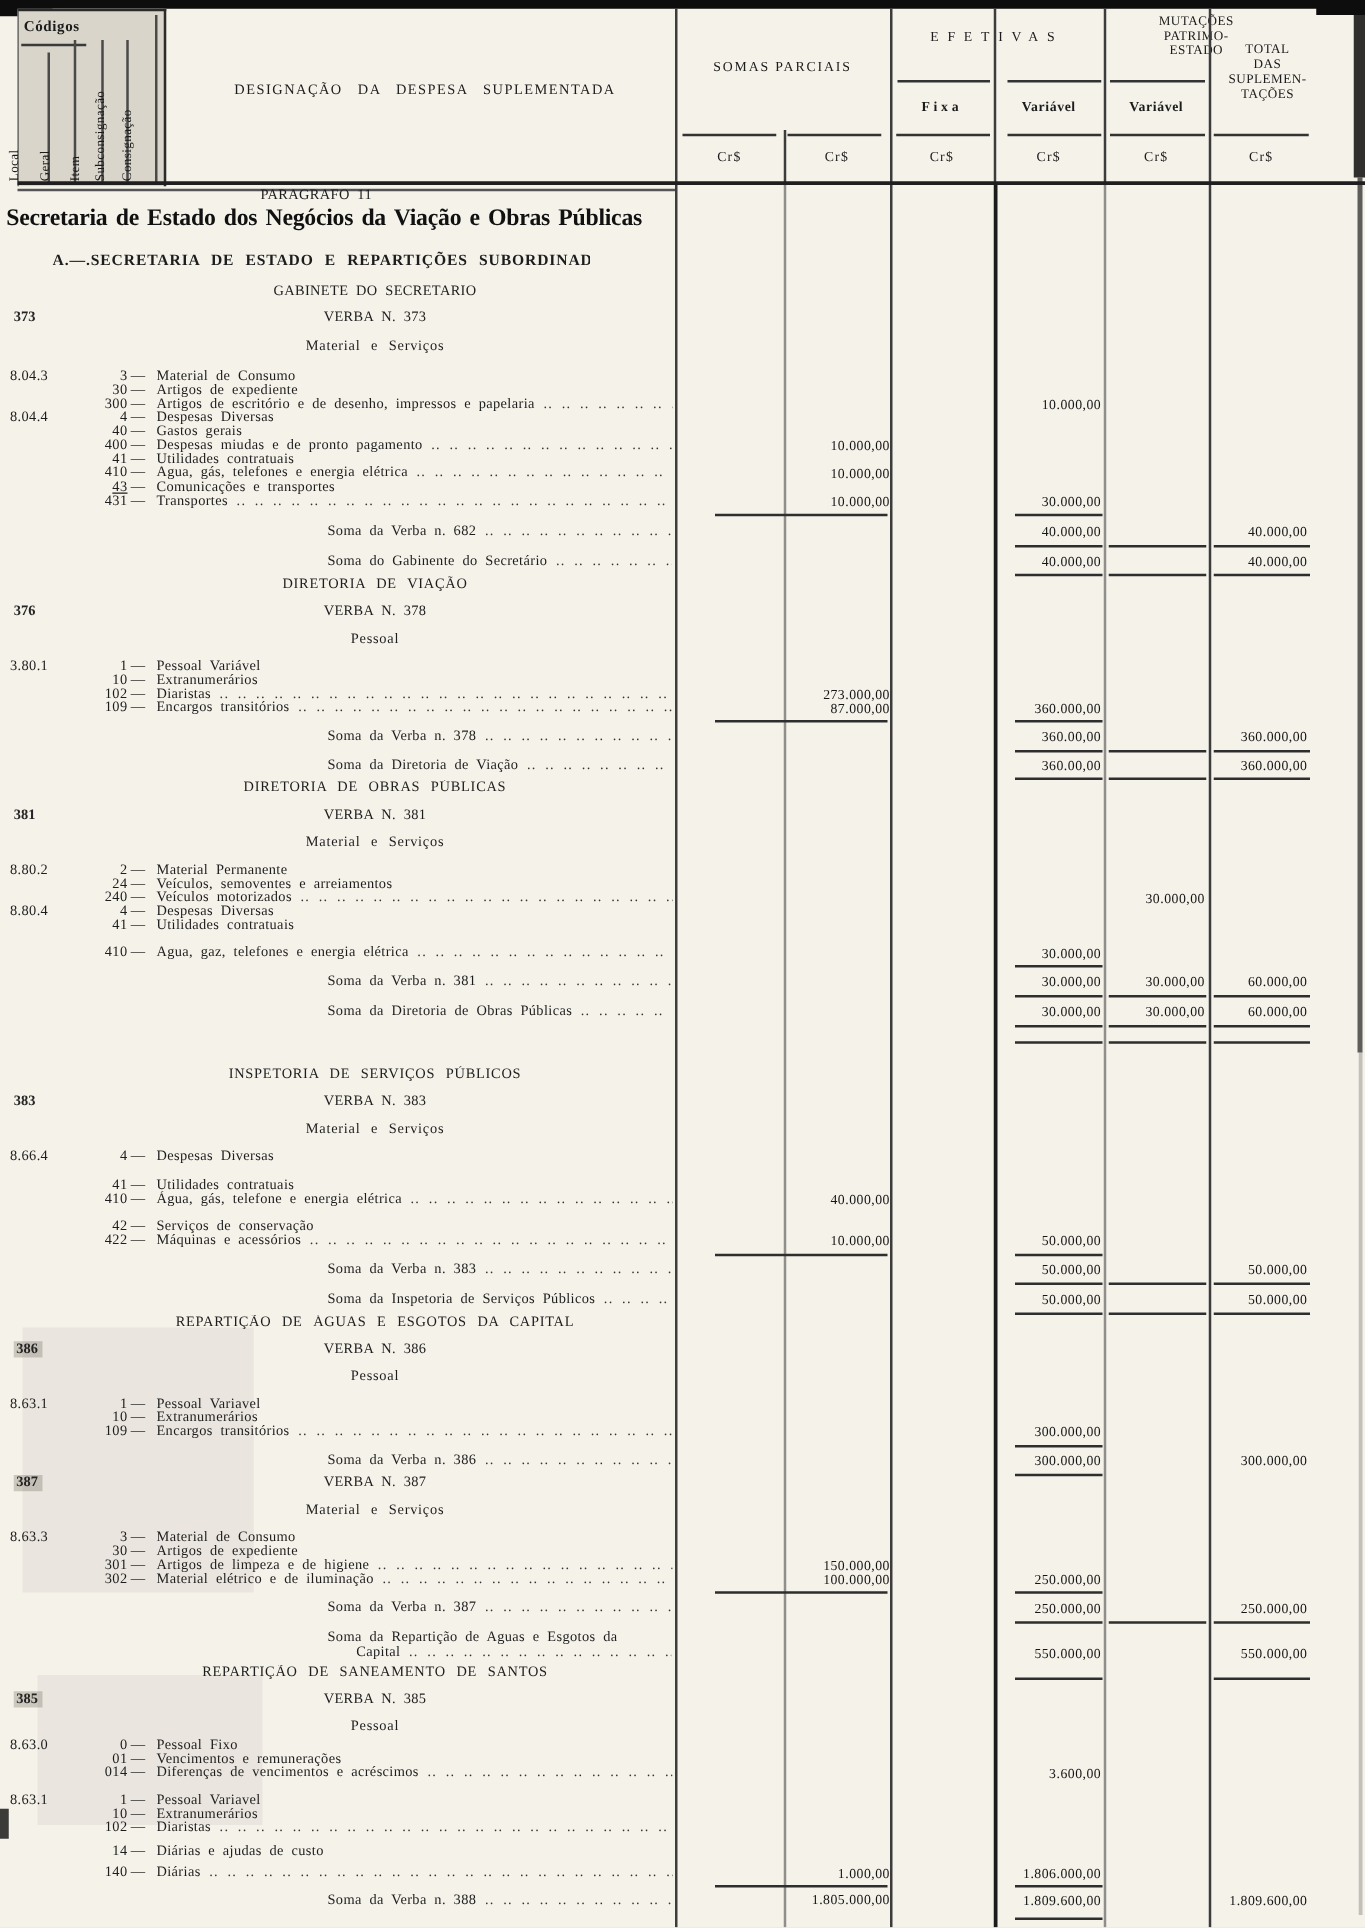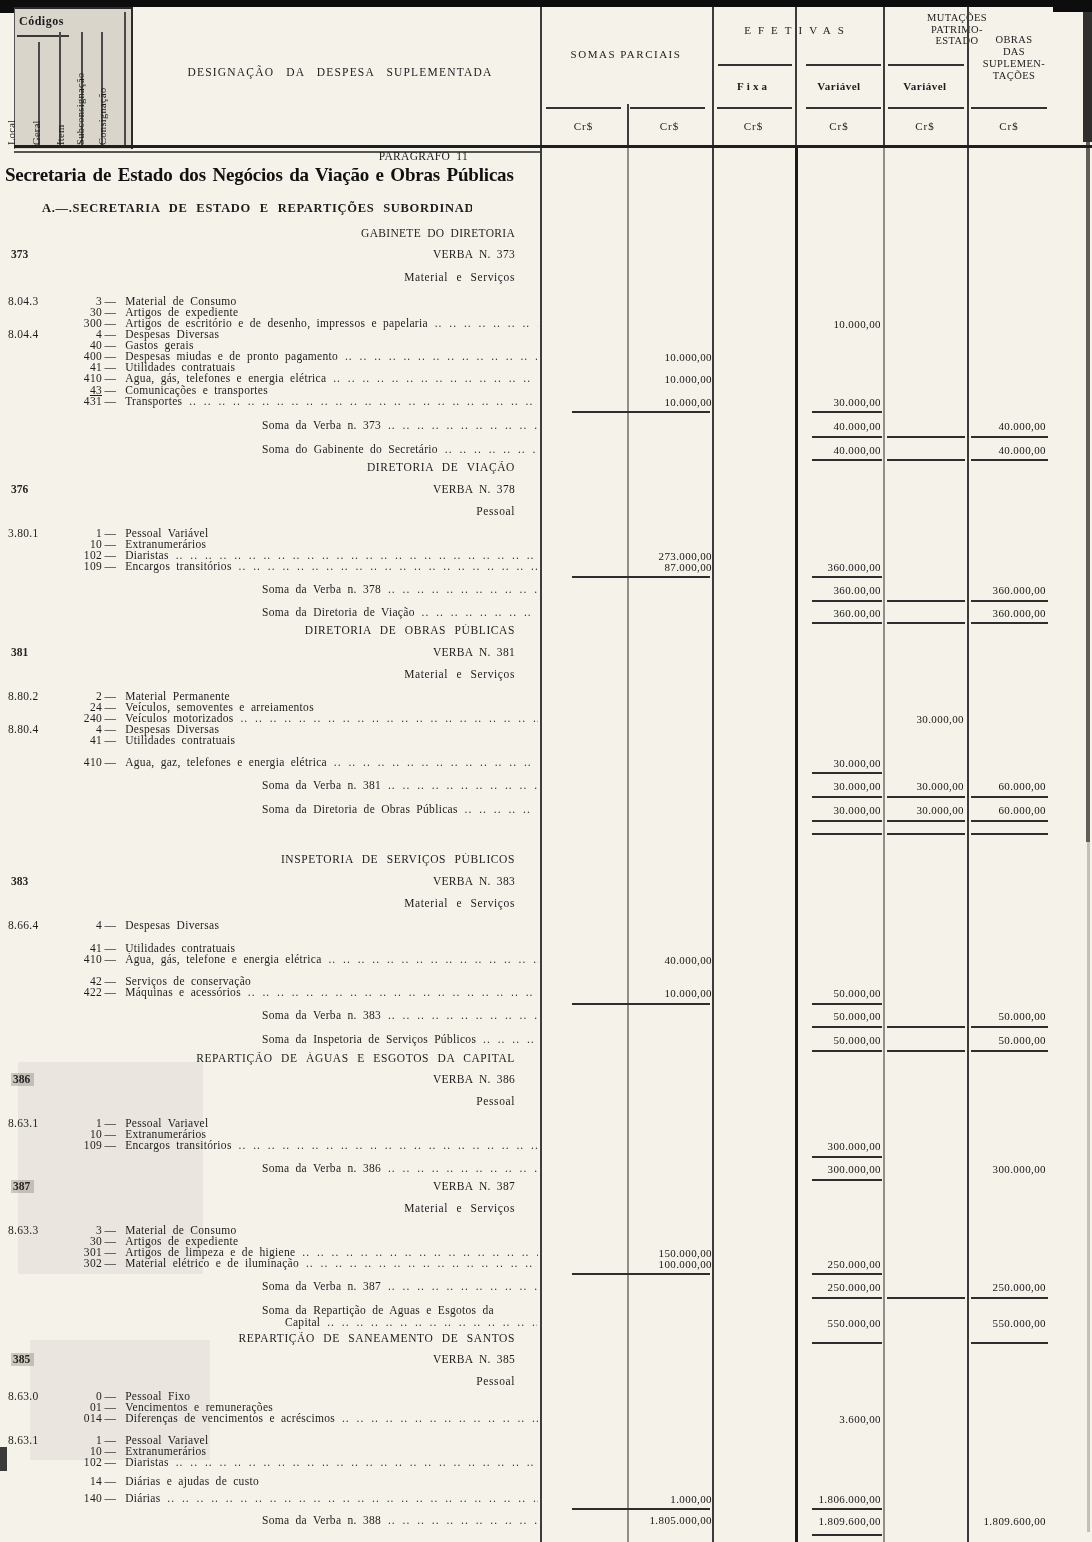--- a/index.html
+++ b/index.html
@@ -16,21 +16,21 @@
   .codecol{position:absolute;bottom:4px;transform:rotate(-90deg);transform-origin:left bottom;
            font-size:10.5px;white-space:nowrap;letter-spacing:.3px;}
   .codediv{position:absolute;width:1.5px;background:#4a4a48;}
   .hline{position:absolute;height:2px;background:#333;}
   .vline{position:absolute;width:2px;background:#3c3c3c;}
   .hcell{position:absolute;text-align:center;font-size:11px;letter-spacing:1px;}
   .stack{position:absolute;text-align:center;font-size:10.5px;line-height:11.5px;letter-spacing:.4px;}
   
   .line{position:absolute;white-space:nowrap;overflow:hidden;height:14px;font-size:11.5px;
         letter-spacing:.3px;word-spacing:3px;color:#1d1d1d;}
-  .c,.cb{text-align:right;}
+  .c,.cb{text-align:center;}
   .cb{font-weight:400;letter-spacing:.6px;word-spacing:5px;}
   .h1{font-weight:700;font-size:12.5px;letter-spacing:.7px;word-spacing:5px;}
   .title{font-weight:700;font-size:19px;height:26px;letter-spacing:-.2px;word-spacing:2px;
          overflow:visible;color:#111;}
   .code{display:inline-block;width:50px;}
   .num{display:inline-block;width:44px;text-align:right;}
   .dash{display:inline-block;width:17px;text-align:center;}
   .leaders{color:#333;letter-spacing:1px;}
   .val{position:absolute;width:150px;text-align:right;font-size:11px;letter-spacing:.4px;color:#151515;}
   .rule{position:absolute;height:0;border-top:2px solid #2e2e2e;}
@@ -76,21 +76,21 @@
 
     <div class="hcell" style="left:712px;top:24px;width:171px;letter-spacing:7px;">EFETIVAS</div>
 
     <div class="stack" id="mut-lines" style="left:885px;top:12px;width:80px;margin-left:32px;">
         <div class="">MUTAÇÕES</div>
         <div class="">PATRIMO-</div>
         <div class="">ESTADO</div>
       </div>
 
     <div class="stack" id="total-lines" style="left:969px;top:34px;width:90px;line-height:12px;">
-        <div class="">OBRAS</div>
+        <div class="">TOTAL</div>
         <div class="">DAS</div>
         <div class="">SUPLEMEN-</div>
         <div class="">TAÇÕES</div>
       </div>
 
     <div class="hline" style="left:718px;top:64px;width:74px;"></div>
     <div class="hline" style="left:806px;top:64px;width:75px;"></div>
     <div class="hline" style="left:888px;top:64px;width:76px;"></div>
 
     <div class="hcell" style="left:712px;top:80px;width:83px;font-weight:700;letter-spacing:3px;">Fixa</div>
@@ -126,42 +126,42 @@
   <div class="vline" style="left:627px;top:148px;height:1394px;opacity:.55;"></div>
   <div class="vline" style="left:712px;top:148px;height:1394px;"></div>
   <div class="vline" style="left:795px;top:148px;height:1394px;width:3px;background:#1b1b1b;"></div>
   <div class="vline" style="left:883px;top:148px;height:1394px;opacity:.55;"></div>
   <div class="vline" style="left:967px;top:148px;height:1394px;"></div>
 
   <div id="table-body">
       <div class="line c" style="top: 150px; left: 38px; width: 430px;"><div class="txt" style="display: inline;">PARAGRAFO 11</div></div>
       <div class="line title" style="top: 164px; left: 5px; width: 535px;"><div class="txt" style="display: inline;">Secretaria de Estado dos Negócios da Viação e Obras Públicas</div></div>
       <div class="line h1" style="top: 201px; left: 42px; width: 430px;"><div class="txt" style="display: inline;">A.—.SECRETARIA DE ESTADO E REPARTIÇÕES SUBORDINADAS</div></div>
-      <div class="line c" style="top: 227px; left: 85px; width: 430px;"><div class="txt" style="display: inline;">GABINETE DO DIRETORIA</div></div>
+      <div class="line c" style="top: 227px; left: 85px; width: 430px;"><div class="txt" style="display: inline;">GABINETE DO SECRETARIO</div></div>
       <div class="line c" style="top: 248px; left: 85px; width: 430px;"><div class="txt" style="display: inline;">VERBA N. 373</div></div>
       <div class="margin-code" style="top: 248px;">373</div>
       <div class="line cb" style="top: 271px; left: 85px; width: 430px;"><div class="txt" style="display: inline;">Material e Serviços</div></div>
       <div class="line item" style="top: 295px; left: 8px; width: 530px; display: block;"><div class="code" style="display: inline-block;">8.04.3</div><div class="num" style="display: inline-block;">3</div><div class="dash" style="display: inline-block;">—</div><div class="txt" style="display: inline-block;">&nbsp;Material de Consumo</div></div>
       <div class="line item" style="top: 306px; left: 8px; width: 530px; display: block;"><div class="code" style="display: inline-block;"></div><div class="num" style="display: inline-block;">30</div><div class="dash" style="display: inline-block;">—</div><div class="txt" style="display: inline-block;">&nbsp;Artigos de expediente</div></div>
       <div class="line item" style="top: 317px; left: 8px; width: 530px; display: block;"><div class="code" style="display: inline-block;"></div><div class="num" style="display: inline-block;">300</div><div class="dash" style="display: inline-block;">—</div><div class="txt" style="display: inline-block;">&nbsp;Artigos de escritório e de desenho, impressos e papelaria</div><div class="leaders" style="display: inline;"> .. .. .. .. .. .. .. .. .. .. .. .. .. .. .. .. .. .. .. .. .. .. .. .. .. .. .. .. .. .. .. .. .. .. .. .. .. .. .. .. .. .. .. .. .. .. .. ..</div></div>
       <div class="val" style="top: 318px; left: 731px;">10.000,00</div>
       <div class="line item" style="top: 328px; left: 8px; width: 530px; display: block;"><div class="code" style="display: inline-block;">8.04.4</div><div class="num" style="display: inline-block;">4</div><div class="dash" style="display: inline-block;">—</div><div class="txt" style="display: inline-block;">&nbsp;Despesas Diversas</div></div>
       <div class="line item" style="top: 339px; left: 8px; width: 530px; display: block;"><div class="code" style="display: inline-block;"></div><div class="num" style="display: inline-block;">40</div><div class="dash" style="display: inline-block;">—</div><div class="txt" style="display: inline-block;">&nbsp;Gastos gerais</div></div>
       <div class="line item" style="top: 350px; left: 8px; width: 530px; display: block;"><div class="code" style="display: inline-block;"></div><div class="num" style="display: inline-block;">400</div><div class="dash" style="display: inline-block;">—</div><div class="txt" style="display: inline-block;">&nbsp;Despesas miudas e de pronto pagamento</div><div class="leaders" style="display: inline;"> .. .. .. .. .. .. .. .. .. .. .. .. .. .. .. .. .. .. .. .. .. .. .. .. .. .. .. .. .. .. .. .. .. .. .. .. .. .. .. .. .. .. .. .. .. .. .. ..</div></div>
       <div class="val" style="top: 351px; left: 562px;">10.000,00</div>
       <div class="line item" style="top: 361px; left: 8px; width: 530px; display: block;"><div class="code" style="display: inline-block;"></div><div class="num" style="display: inline-block;">41</div><div class="dash" style="display: inline-block;">—</div><div class="txt" style="display: inline-block;">&nbsp;Utilidades contratuais</div></div>
       <div class="line item" style="top: 372px; left: 8px; width: 530px; display: block;"><div class="code" style="display: inline-block;"></div><div class="num" style="display: inline-block;">410</div><div class="dash" style="display: inline-block;">—</div><div class="txt" style="display: inline-block;">&nbsp;Agua, gás, telefones e energia elétrica</div><div class="leaders" style="display: inline;"> .. .. .. .. .. .. .. .. .. .. .. .. .. .. .. .. .. .. .. .. .. .. .. .. .. .. .. .. .. .. .. .. .. .. .. .. .. .. .. .. .. .. .. .. .. .. .. ..</div></div>
       <div class="val" style="top: 373px; left: 562px;">10.000,00</div>
       <div class="line item" style="top: 384px; left: 8px; width: 530px; display: block;"><div class="code" style="display: inline-block;"></div><div class="num" style="display: inline-block; text-decoration: underline;">43</div><div class="dash" style="display: inline-block;">—</div><div class="txt" style="display: inline-block;">&nbsp;Comunicações e transportes</div></div>
       <div class="line item" style="top: 395px; left: 8px; width: 530px; display: block;"><div class="code" style="display: inline-block;"></div><div class="num" style="display: inline-block;">431</div><div class="dash" style="display: inline-block;">—</div><div class="txt" style="display: inline-block;">&nbsp;Transportes</div><div class="leaders" style="display: inline;"> .. .. .. .. .. .. .. .. .. .. .. .. .. .. .. .. .. .. .. .. .. .. .. .. .. .. .. .. .. .. .. .. .. .. .. .. .. .. .. .. .. .. .. .. .. .. .. ..</div></div>
       <div class="val" style="top: 396px; left: 562px;">10.000,00</div>
       <div class="val" style="top: 396px; left: 731px;">30.000,00</div>
       <div class="rule" style="left: 572px; width: 138px; top: 411px;"></div>
       <div class="rule" style="left: 812px; width: 70px; top: 411px;"></div>
-      <div class="line sum" style="top: 419px; left: 262px; width: 275px;"><div class="txt" style="display: inline;">Soma da Verba n. 373</div><div class="leaders" style="display: inline;"> .. .. .. .. .. .. .. .. .. .. .. .. .. .. .. .. .. .. .. .. .. .. .. .. .. .. .. .. .. .. .. .. .. .. .. .. .. .. .. ..</div></div>
+      <div class="line sum" style="top: 419px; left: 262px; width: 275px;"><div class="txt" style="display: inline;">Soma da Verba n. 682</div><div class="leaders" style="display: inline;"> .. .. .. .. .. .. .. .. .. .. .. .. .. .. .. .. .. .. .. .. .. .. .. .. .. .. .. .. .. .. .. .. .. .. .. .. .. .. .. ..</div></div>
       <div class="val" style="top: 420px; left: 731px;">40.000,00</div>
       <div class="val" style="top: 420px; left: 896px;">40.000,00</div>
       <div class="rule" style="left: 812px; width: 70px; top: 436px;"></div>
       <div class="rule" style="left: 887px; width: 78px; top: 436px;"></div>
       <div class="rule" style="left: 971px; width: 77px; top: 436px;"></div>
       <div class="line sum" style="top: 443px; left: 262px; width: 275px;"><div class="txt" style="display: inline;">Soma do Gabinente do Secretário</div><div class="leaders" style="display: inline;"> .. .. .. .. .. .. .. .. .. .. .. .. .. .. .. .. .. .. .. .. .. .. .. .. .. .. .. .. .. .. .. .. .. .. .. .. .. .. .. ..</div></div>
       <div class="val" style="top: 444px; left: 731px;">40.000,00</div>
       <div class="val" style="top: 444px; left: 896px;">40.000,00</div>
       <div class="rule" style="left: 812px; width: 70px; top: 459px;"></div>
       <div class="rule" style="left: 887px; width: 78px; top: 459px;"></div>

